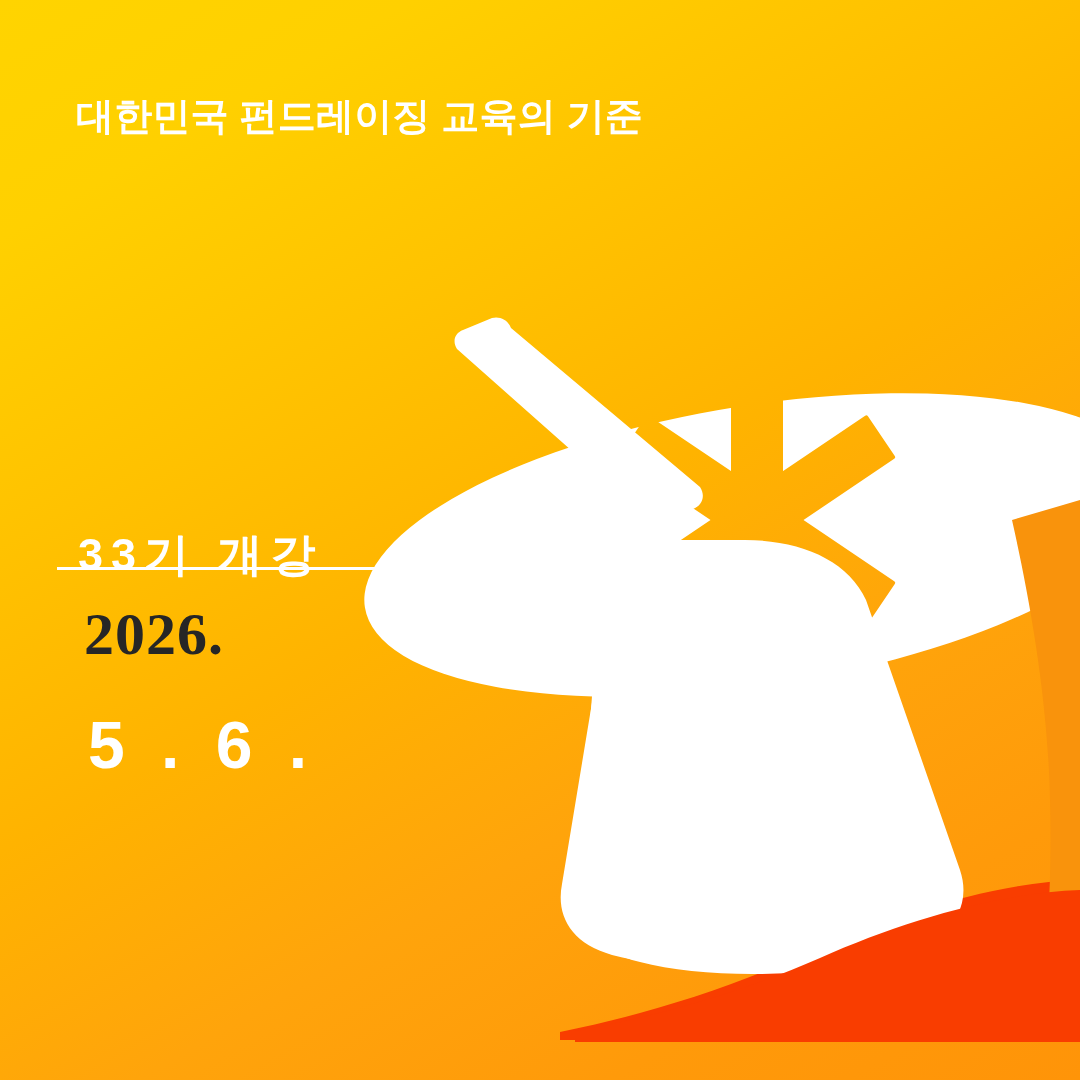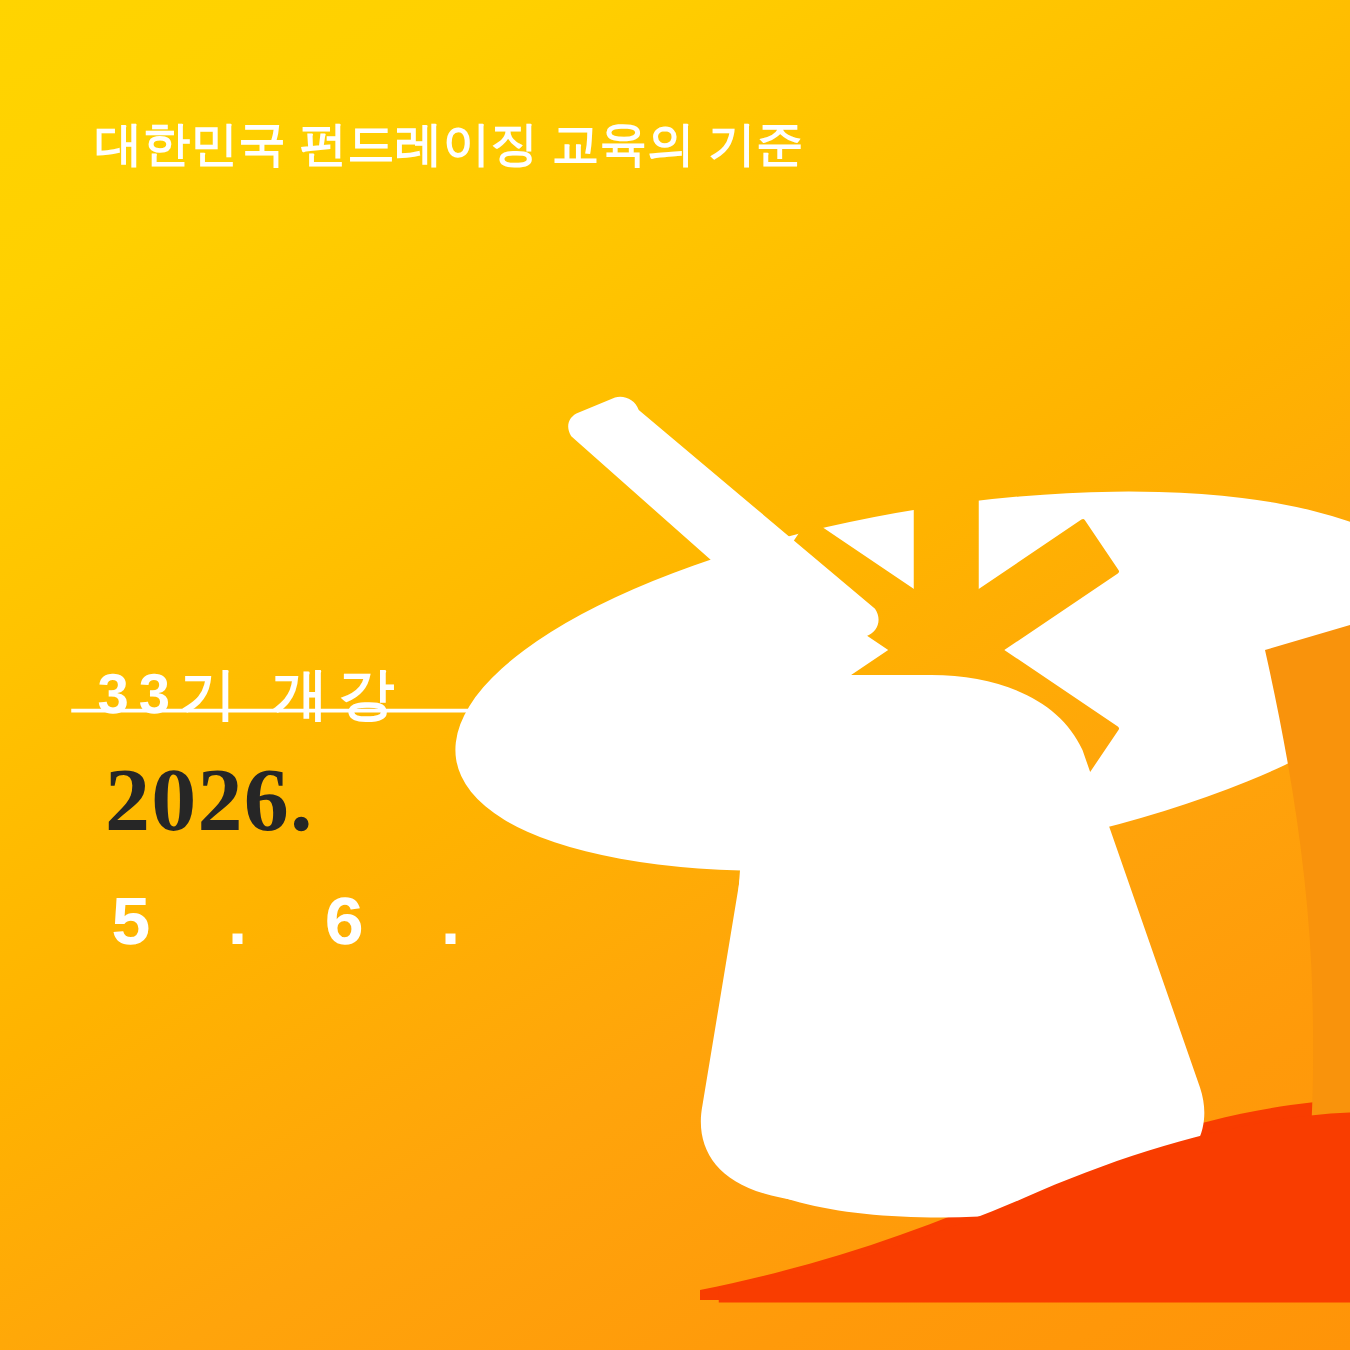--- a/index.html
+++ b/index.html
@@ -80,34 +80,34 @@
     width: 330px;
     height: 3px;
     background: #ffffff;
   }
 
   .date-year {
     position: absolute;
     left: 84px;
     top: 604px;
     font-family: "Liberation Serif", "DejaVu Serif", serif;
-    font-size: 72px;
+    font-size: 60px;
     font-weight: 700;
     letter-spacing: 1px;
     color: #262626;
     white-space: nowrap;
     line-height: 1;
   }
 
   .date-day {
     position: absolute;
     left: 88px;
     top: 712px;
-    font-family: Liberation Mono, monospace;
-    font-size: 56px;
+    font-family: Liberation Sans, sans-serif;
+    font-size: 66px;
     font-weight: 700;
     letter-spacing: 9px;
     color: #ffffff;
     white-space: nowrap;
     line-height: 1;
   }
 </style>
 </head>
 <body>
 

